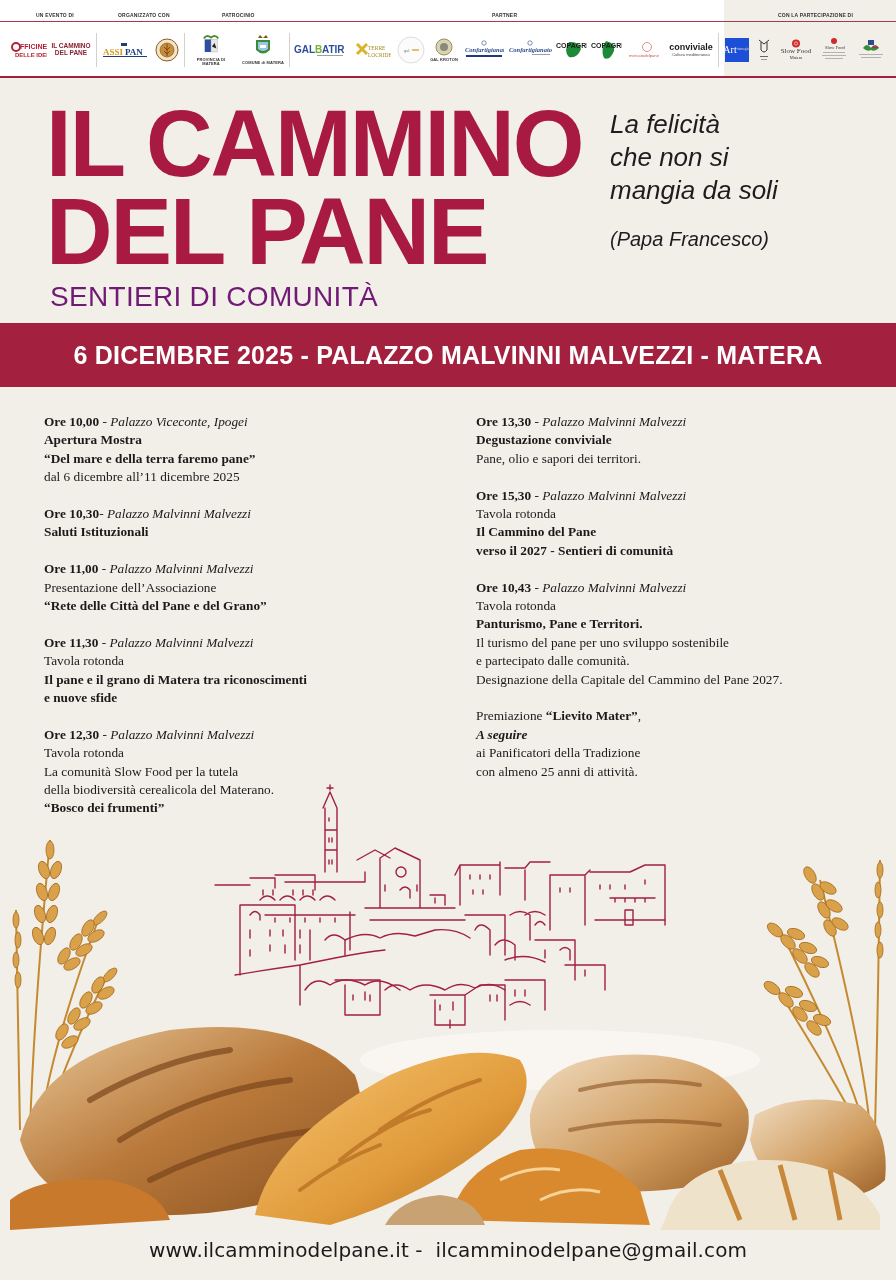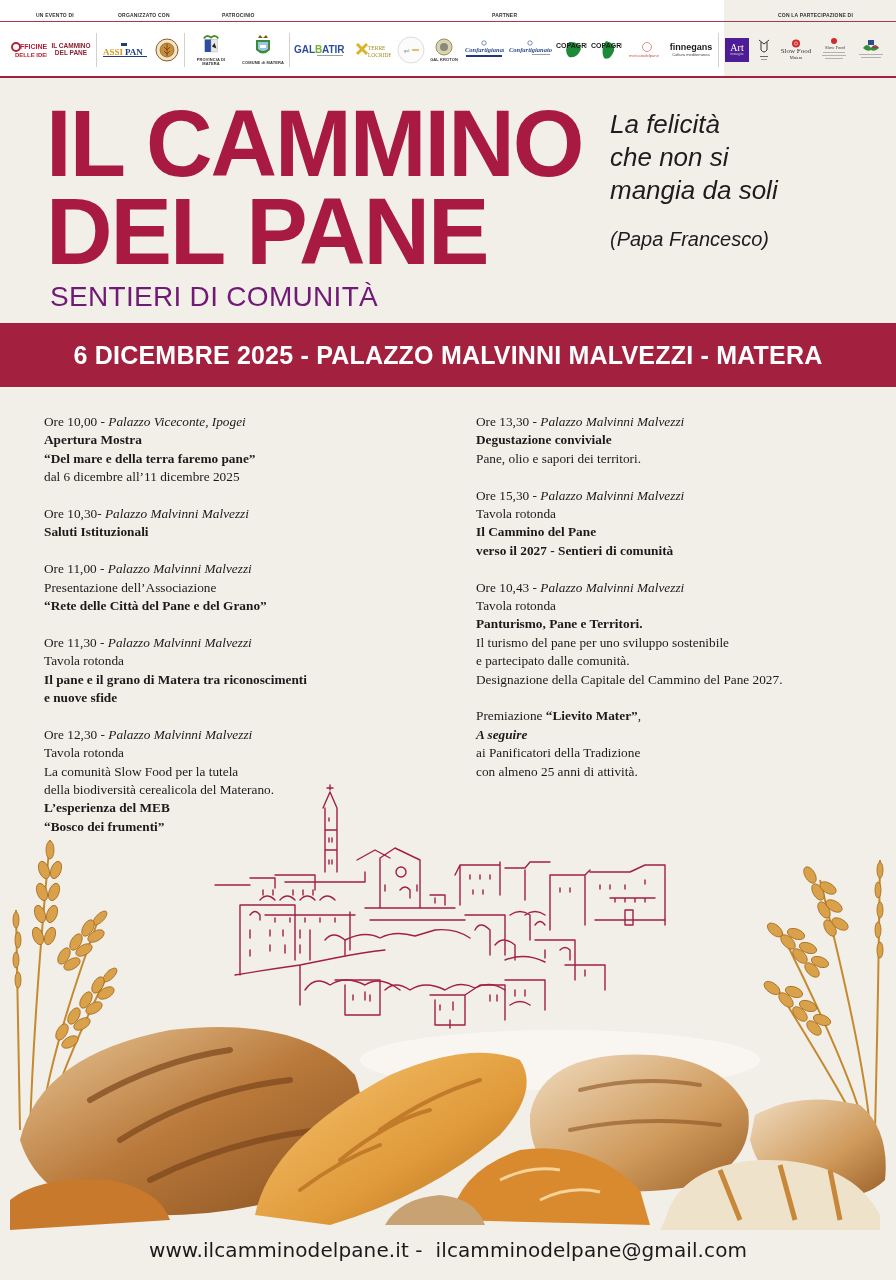--- a/index.html
+++ b/index.html
@@ -27,21 +27,21 @@
 
   
   .banner { position: absolute; left: 0; top: 323px; width: 896px; height: 64px; background: #a3203f; display: flex; align-items: center; justify-content: center; }
   .banner-text { font-family: "Liberation Sans", sans-serif; font-weight: bold; color: #ffffff; font-size: 25px; letter-spacing: 0.2px; white-space: nowrap; }
 
   
   .program-col { position: absolute; top: 413px; font-size: 13.3px; line-height: 18.4px; color: #1a1a1a; }
   .col-left { left: 44px; width: 390px; }
   .col-right { left: 476px; width: 400px; }
   .event { margin-bottom: 18.4px; }
-  .event .time { font-weight: normal; }
+  .event .time { font-weight: bold; }
   .event .place { font-style: italic; }
   .event .line { display: block; }
   .event .bold { font-weight: bold; }
   .event .italic-bold { font-weight: bold; font-style: italic; }
 
   
   .illustration { position: absolute; }
   .town { left: 205px; top: 780px; width: 490px; height: 250px; }
   .wheat-left { left: 0; top: 830px; width: 200px; height: 300px; }
   .wheat-right { left: 700px; top: 830px; width: 196px; height: 300px; }
@@ -167,27 +167,27 @@
       <text x="1" y="9" font-size="7" font-weight="bold" fill="#1a1a1a" font-family="Liberation Sans, sans-serif">COPAGRI</text>
     </svg>
   </div>
   <div class="logo" style="left:628px;width:38px">
     <svg class="mark" width="38" height="20" viewBox="0 0 38 20">
       <circle cx="19" cy="7" r="4.5" fill="none" stroke="#c97a7a" stroke-width="0.8"></circle>
       <text x="1" y="17" font-size="4.2" fill="#c65a5a" font-family="Liberation Sans, sans-serif">mercatodelpane</text>
     </svg>
   </div>
   <div class="logo" style="left:668px;width:46px">
-    <span style="font-size:9px;font-weight:bold;color:#1a1a1a">finnegans</span>
+    <span style="font-size:9px;font-weight:bold;color:#1a1a1a">conviviale</span>
     <span style="font-size:4px;color:#444;margin-top:1px">Cultura mediterranea</span>
   </div>
   <div class="sponsor-divider" style="left:718px"></div>
 
   <div class="logo" style="left:724px;width:26px">
-    <div style="width:24px;height:24px;background:#4c1d95;color:#fff;display:flex;flex-direction:column;align-items:center;justify-content:center;font-family:'Liberation Serif',serif;">
+    <div style="width:24px;height:24px;background:#1d4ed8;color:#fff;display:flex;flex-direction:row;align-items:center;justify-content:center;font-family:'Liberation Serif',serif;">
       <span style="font-size:10px;line-height:10px">Art</span>
       <span style="font-size:3.5px;color:#ccc">immagine</span>
     </div>
   </div>
   <div class="logo" style="left:754px;width:20px">
     <svg class="mark" width="16" height="24" viewBox="0 0 16 24">
       <path d="M3 2 L8 6 L13 2 M5 4 V12 Q8 16 11 12 V4" stroke="#333" stroke-width="1" fill="none"></path>
       <rect x="4" y="18" width="8" height="1" fill="#666"></rect>
       <rect x="5" y="21" width="6" height="0.8" fill="#888"></rect>
     </svg>
@@ -264,21 +264,20 @@
     <span class="line">Tavola rotonda</span>
     <span class="line bold">Il pane e il grano di Matera tra riconoscimenti</span>
     <span class="line bold">e nuove sfide</span>
   </div>
 
   <div class="event">
     <span class="line"><span class="time">Ore 12,30</span><span> - </span><span class="place">Palazzo Malvinni Malvezzi</span></span>
     <span class="line">Tavola rotonda</span>
     <span class="line">La comunità Slow Food per la tutela</span>
     <span class="line">della biodiversità cerealicola del Materano.</span>
-    <span class="line bold">L’esperienza del MEB</span>
     <span class="line bold">“Bosco dei frumenti”</span>
   </div>
 </div>
 
 <div class="program-col col-right">
 
   <div class="event">
     <span class="line"><span class="time">Ore 13,30</span><span> - </span><span class="place">Palazzo Malvinni Malvezzi</span></span>
     <span class="line bold">Degustazione conviviale</span>
     <span class="line">Pane, olio e sapori dei territori.</span>

